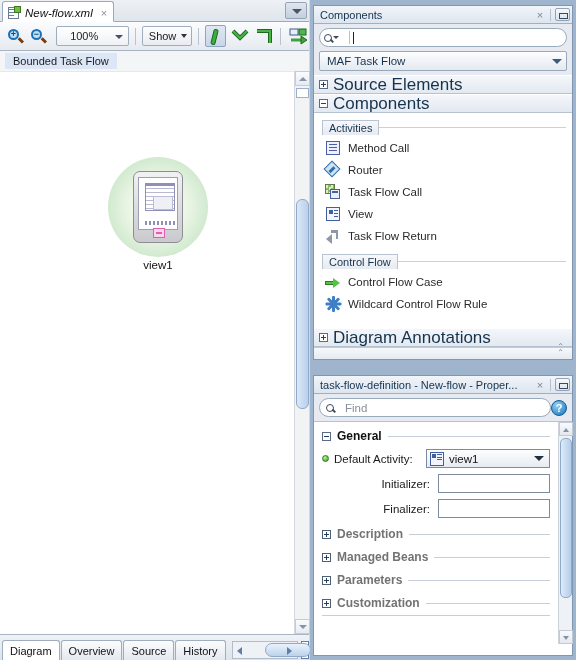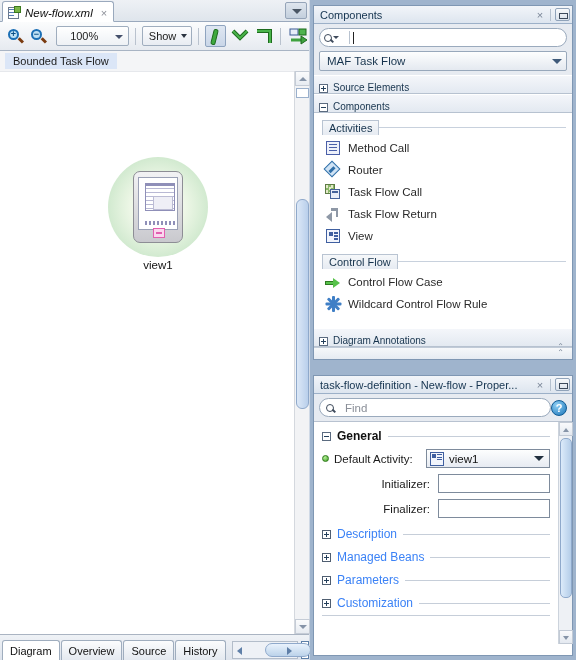--- a/index.html
+++ b/index.html
@@ -206,22 +206,22 @@
     margin-top: 4px; height: 20px; background: linear-gradient(#fdfefe,#e4e9f0);
     border: 1px solid #98a8bb; border-radius: 2px;
     display: flex; align-items: center; padding: 0 4px 0 7px;
   }
   .combo .cv { flex: 1; font-size: 11.5px; color: #16334d; }
   .combo .ct { width:0;height:0;border-left:5px solid transparent;border-right:5px solid transparent;border-top:5px solid #3f5a7a; }
 
   .acc-header {
     height: 19px; background: linear-gradient(#f4f6fa,#e3e9f1);
     border-top: 1px solid #fff; border-bottom: 1px solid #b7c2d0;
-    display: flex; align-items: flex-end; padding-left: 5px; gap: 5px;
-    font-size: 10px; color: #16334d;
+    display: flex; align-items: center; padding-left: 5px; gap: 5px;
+    font-size: 17px; color: #16334d;
   }
   .pm { width: 9px; height: 9px; border: 1px solid #5b6b80; background: #fff; position: relative; flex: 0 0 9px; }
   .pm:before { content:""; position:absolute; left:1px; top:3px; width:5px; height:1px; background:#25405c; }
   .pm.plus:after { content:""; position:absolute; left:3px; top:1px; width:1px; height:5px; background:#25405c; }
 
   .comp-body { background: #ffffff; }
   .grp {
     margin: 7px 6px 2px 8px; display: flex; align-items: center; gap: 0;
   }
   .grp .cap {
@@ -307,21 +307,21 @@
   .miniview { width: 14px; height: 14px; position: relative; flex: 0 0 14px; }
   .miniview .bd { position:absolute; inset:0; background:#f2f5fc; border:1.5px solid #3f5fa0; }
   .miniview .bd:before { content:""; position:absolute; left:1px; top:1.5px; width:3.5px; height:3.5px; background:#3f5fa0; }
   .miniview .bd:after { content:""; position:absolute; left:5.5px; top:1.5px; right:1px; height:7px;
       background: repeating-linear-gradient(#3f5fa0 0 1.2px, #f2f5fc 1.2px 2.6px); }
 
   .csec { display: flex; align-items: center; gap: 6px; margin-top: 9px; }
   .csec .pmb { width: 9px; height: 9px; border: 1px solid #4f5e71; background: #fff; position: relative; flex: 0 0 9px; }
   .csec .pmb:before { content:""; position:absolute; left:1px; top:3px; width:5px; height:1px; background:#25405c; }
   .csec .pmb:after { content:""; position:absolute; left:3px; top:1px; width:1px; height:5px; background:#25405c; }
-  .csec .title { font-size: 12px; font-weight: normal; color: #3b82f6; }
+  .csec .title { font-size: 12px; font-weight: bold; color: #737373; }
   .csec .rule { flex: 1; height: 1px; background: #c6ced9; }
   .secline { height:1px; background:#c6ced9; margin-top: 5px; }
 </style>
 </head>
 <body>
 
 <div class="app">
 
   <div class="editor">
 
@@ -488,33 +488,33 @@
         </div>
         <div class="citem">
           <span class="cico">
               <span class="ic-tfc-a"></span>
               <span class="ic-tfc-b"></span>
             </span>
           <span class="lbl">Task Flow Call</span>
         </div>
         <div class="citem">
           <span class="cico">
+              <span class="ic-view"></span>
+            </span>
+          <span class="lbl">View</span>
+        </div>
+        <div class="citem">
+          <span class="cico">
             <span class="ic-return">
                 <span class="arr"></span>
                 <span class="bar"></span>
                 <span class="bar2"></span>
               </span>
           </span>
           <span class="lbl">Task Flow Return</span>
-        </div>
-        <div class="citem">
-          <span class="cico">
-              <span class="ic-view"></span>
-            </span>
-          <span class="lbl">View</span>
         </div>
 
         <div class="grp">
           <span class="cap">Control Flow</span>
           <span class="rule"></span>
         </div>
 
         <div class="citem">
           <span class="cico">
             <span class="ic-cfcase">

